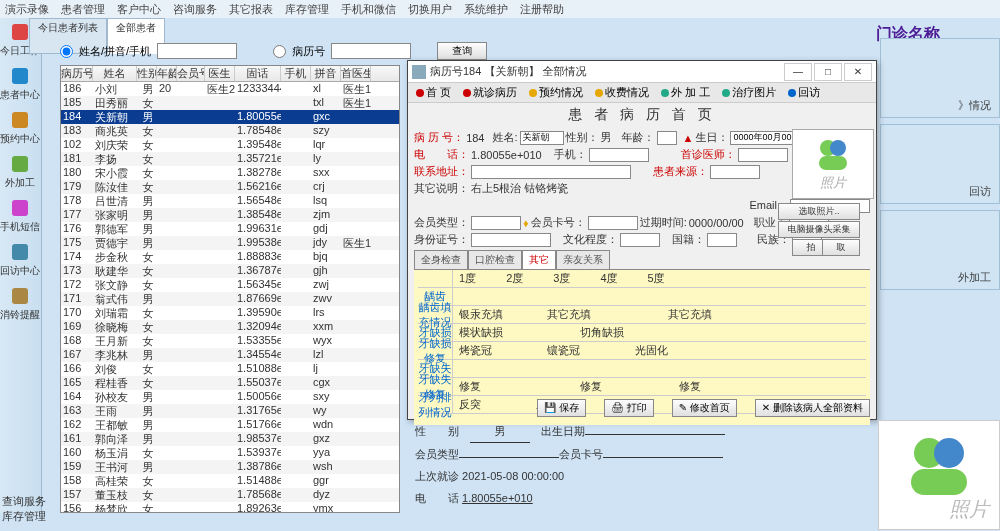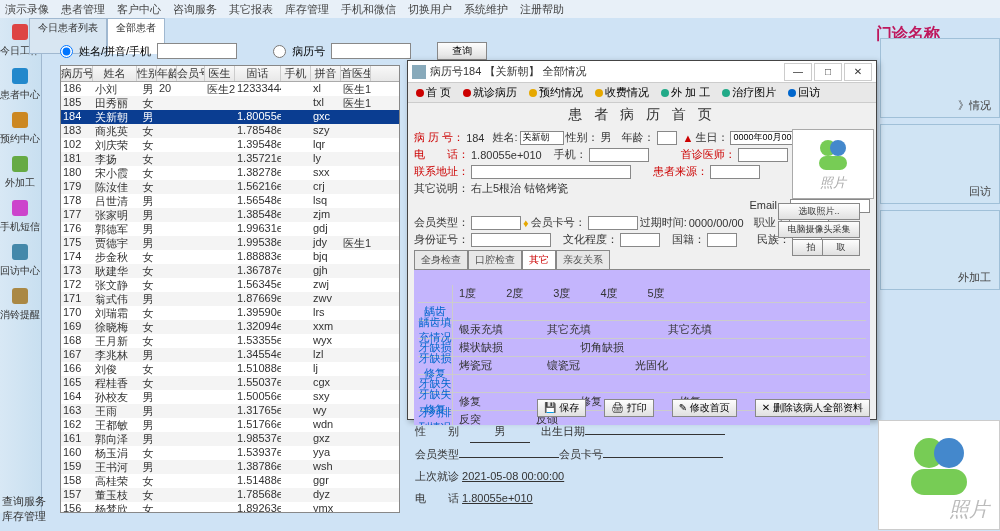--- a/index.html
+++ b/index.html
@@ -17,21 +17,21 @@
 .filter .btn{padding:1px 14px;background:linear-gradient(#fdfdfd,#e0e0e0);border:1px solid #888;font-size:10px;cursor:pointer}
 .grid{position:absolute;left:60px;top:65px;width:340px;height:448px;background:#fff;border:1px solid #888;overflow:hidden}
 .grid-hd{display:flex;background:linear-gradient(#f8f8f8,#e8e8e8);height:16px;font-size:10px;color:#333;border-bottom:1px solid #aaa}
 .grid-hd div{border-right:1px solid #ccc;text-align:center;overflow:hidden;white-space:nowrap}
 .grid-body{height:432px;overflow:hidden}
 .row{display:flex;height:14px;font-size:9px;color:#333}
 .row:nth-child(even){background:#f4f4f4}
 .row.sel{background:#0a3d91;color:#fff}
 .row .c{overflow:hidden;white-space:nowrap;padding-left:2px}
 .c-id{width:32px}.c-nm{width:44px}.c-sx{width:20px;text-align:center}.c-ag{width:20px}.c-mb{width:28px}.c-dc{width:30px}.c-bz{width:46px}.c-ph{width:30px}.c-py{width:30px}.c-dd{width:30px}
-.title{position:absolute;right:60px;top:24px;color:#be185d;font-size:16px;font-weight:bold}
+.title{position:absolute;right:60px;top:24px;color:#4c1d95;font-size:16px;font-weight:bold}
 .rightcol{position:absolute;left:880px;top:38px;width:120px}
 .rightcol .box{background:#d0e4f4;border:1px solid #a0c0d8;margin-bottom:6px;padding:20px 4px 4px;font-size:10px;color:#444;height:80px;position:relative}
 .rightcol .box .lbl{position:absolute;bottom:4px;right:8px}
 .dlg{position:absolute;left:407px;top:60px;width:470px;height:360px;background:#f0f0f0;border:1px solid #444;box-shadow:2px 2px 6px rgba(0,0,0,.3)}
 .dlg-ttl{height:22px;background:#fff;display:flex;align-items:center;padding:0 4px;font-size:11px;color:#333;border-bottom:1px solid #ccc}
 .dlg-ttl .ico{width:14px;height:14px;background:#8ab;margin-right:4px}
 .dlg-ttl .spacer{flex:1}
 .dlg-ttl .wbtn{width:28px;height:18px;text-align:center;border:1px solid #ccc;margin-left:2px;cursor:pointer;font-size:10px;line-height:16px}
 .dlg-tb{height:20px;display:flex;background:#e8e8e8;font-size:10px;align-items:center;padding:0 4px;gap:4px;border-bottom:1px solid #ccc}
 .dlg-tb .tbtn{padding:1px 4px;cursor:pointer;display:flex;align-items:center;gap:2px}
@@ -41,21 +41,21 @@
 .dlg-form .ln{display:flex;align-items:center;height:17px;gap:2px}
 .dlg-form .lb{color:#c00;min-width:46px}
 .dlg-form input.fi{height:14px;border:1px solid #888;font-size:9px;padding:0 2px}
 .dlg-form .photo{position:absolute;right:2px;top:2px;width:82px;height:70px;background:#fff;border:1px solid #aaa;text-align:center}
 .dlg-form .photo svg{margin-top:6px}
 .dlg-form .photo .pl{color:#aaa;font-size:13px;font-style:italic}
 .dlg-form .pb{position:absolute;right:16px;width:82px;font-size:9px;padding:1px;background:linear-gradient(#fdfdfd,#e0e0e0);border:1px solid #888;cursor:pointer;text-align:center}
 .subtabs{display:flex;border-bottom:1px solid #888;margin-top:2px}
 .subtabs .st{padding:2px 6px;font-size:10px;border:1px solid #888;border-bottom:none;background:#e8e8e8;color:#555;cursor:pointer}
 .subtabs .st.active{background:#fff;color:#c00}
-.dental{padding:15px 4px;font-size:9px;background:#c4b5fd;height:155px;overflow:hidden}
+.dental{padding:0 4px;font-size:9px;background:#fef9c3;height:155px;overflow:hidden}
 .dental .dr{display:flex;align-items:center;border-bottom:1px solid #ccc;height:18px}
 .dental .dr .dl{width:34px;color:#06c;text-align:center}
 .dental .dr .dv{flex:1;border-left:1px solid #ccc;padding-left:6px;height:100%;display:flex;align-items:center;gap:30px}
 .dlg-bb{position:absolute;bottom:2px;right:6px;display:flex;gap:18px}
 .dlg-bb .bbtn{padding:1px 6px;background:linear-gradient(#fdfdfd,#e0e0e0);border:1px solid #888;font-size:10px;cursor:pointer}
 .btm{position:absolute;left:407px;top:418px;width:470px;font-size:13px;color:#333;line-height:22px;padding:2px 8px}
 .btm .und{border-bottom:1px solid #333;display:inline-block;min-width:60px;text-align:center}
 .bigphoto{position:absolute;left:878px;top:420px;width:122px;height:110px;background:#fff;border:1px solid #ccc;text-align:center}
 .bigphoto .pl{color:#bbb;font-size:20px;font-style:italic;position:absolute;bottom:6px;right:10px}
 .footer{position:absolute;left:0;bottom:7px;width:46px;font-size:9px;color:#333;text-align:right}
@@ -663,21 +663,21 @@
       <span class="bbtn">💾 保存</span>
       <span class="bbtn">🖨 打印</span>
       <span class="bbtn">✎ 修改首页</span>
       <span class="bbtn">✕ 删除该病人全部资料</span>
     </div>
 </div>
 
 <div class="btm">
 <div><span>性　　别</span>　<span class="und">男</span>　<span>出生日期</span><span class="und" style="min-width:140px"></span></div>
 <div><span>会员类型</span><span class="und" style="min-width:100px"></span><span>会员卡号</span><span class="und" style="min-width:120px"></span></div>
-<div><span>上次就诊</span> <span style="color:#333;text-decoration:underline">2021-05-08 00:00:00</span></div>
+<div><span>上次就诊</span> <span style="color:#333;">2021-05-08 00:00:00</span></div>
 <div><span>电　　话</span> <span style="text-decoration:underline">1.80055e+010</span></div>
 </div>
 
 <div class="bigphoto">
 <svg width="80" height="70" viewBox="0 0 80 70" style="margin-top:8px">
       <circle cx="30" cy="24" r="15" fill="#7c5"></circle>
       <circle cx="50" cy="24" r="15" fill="#48c"></circle>
       <rect x="12" y="40" width="56" height="26" rx="13" fill="#7c5"></rect>
     </svg>
 <div class="pl">照片</div>

